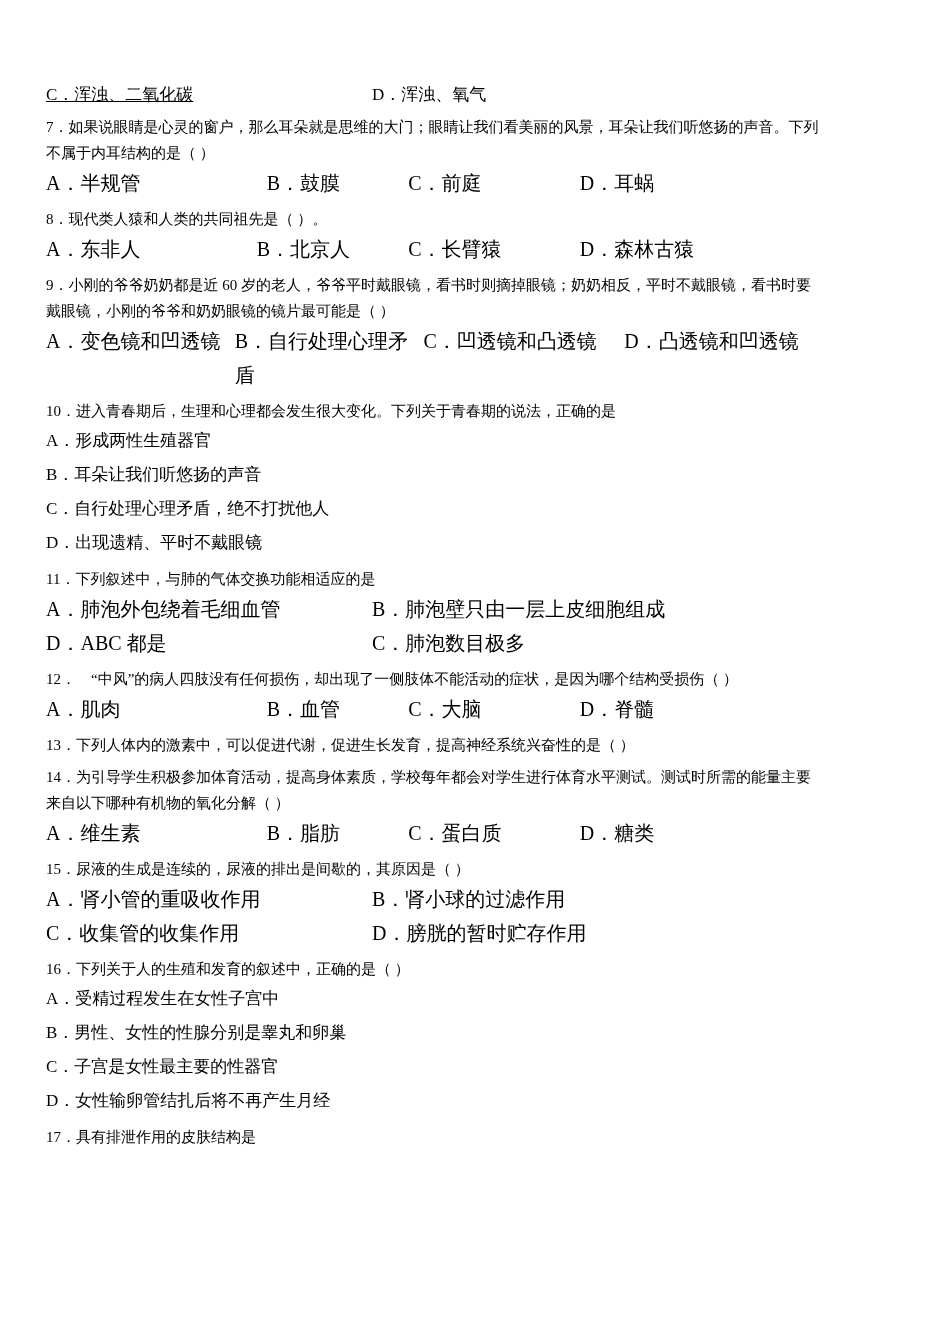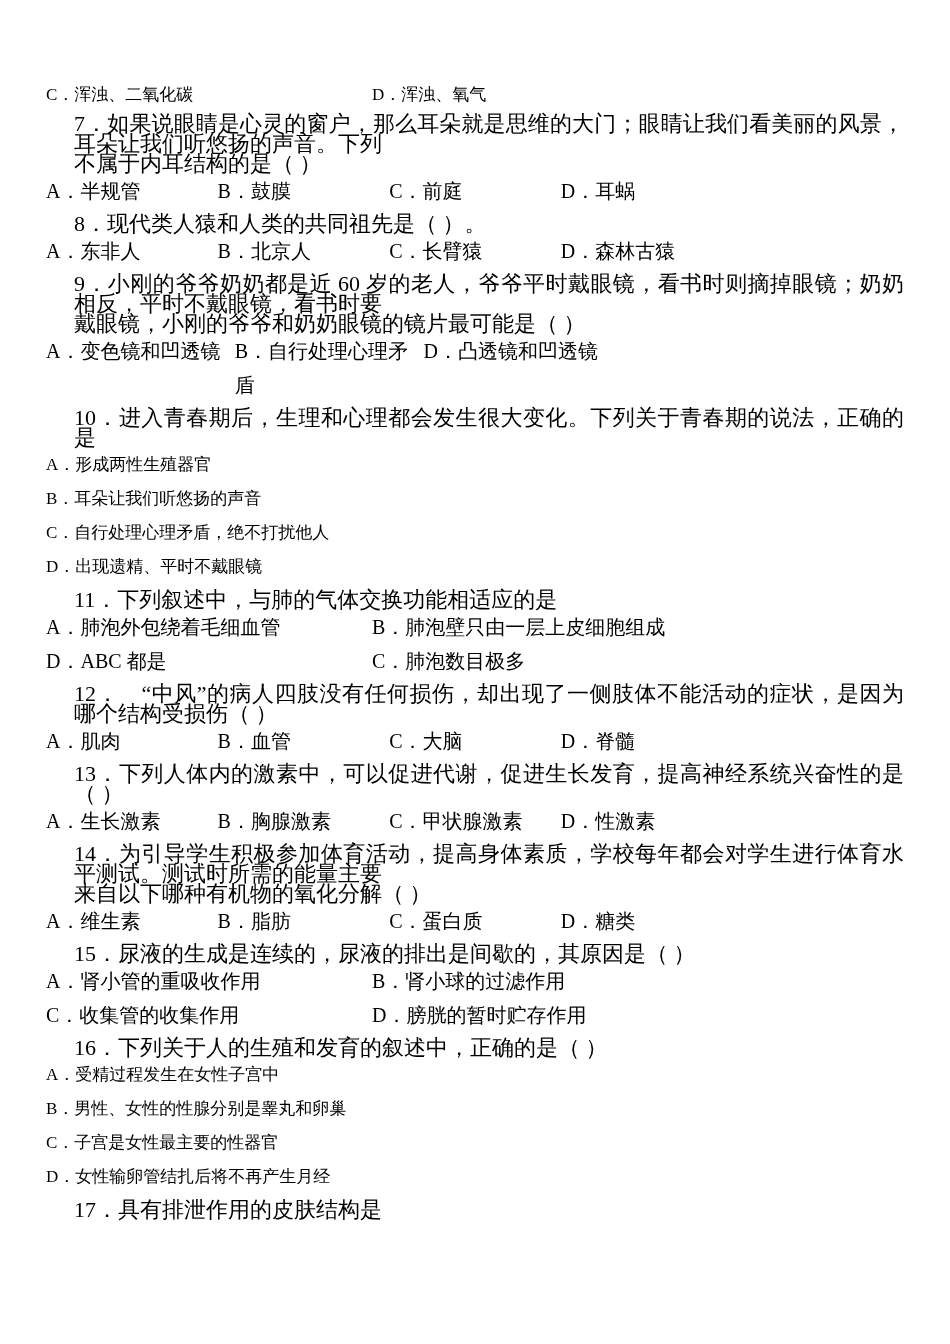--- a/index.html
+++ b/index.html
@@ -17,54 +17,53 @@
     width: 950px;
     min-height: 1344px;
     box-sizing: border-box;
     padding: 78px 46px 40px 46px;
     position: relative;
   }
   .q-block {
     margin: 0 0 6px 0;
   }
   .stem {
-    font-size: 22px;
-    line-height: 20px;
+    font-size: 15px;
+    line-height: 26px;
     text-align: justify;
     text-justify: inter-ideograph;
-    margin-left: 28px;
   }
   .opts-row {
     display: flex;
     font-size: 20px;
     line-height: 34px;
   }
   
   .opts-2 > div:first-child { width: 38%; }
   .opts-2 > div:last-child { width: 62%; }
   
   .opts-4tight > div:nth-child(1) { width: 22%; }
   .opts-4tight > div:nth-child(2) { width: 22%; }
   .opts-4tight > div:nth-child(3) { width: 22%; }
   .opts-4tight > div:nth-child(4) { width: 26%; margin-left: 12px; }
   .opt-stack > div {
     font-size: 17px;
     line-height: 34px;
   }
   .opts-narrow > div:nth-child(1) { width: 20%; }
-  .opts-narrow > div:nth-child(2) { width: 20%; }
-  .opts-narrow > div:nth-child(3) { width: 20%; }
+  .opts-narrow > div:nth-child(2) { width: 20%; text-align: center; }
+  .opts-narrow > div:nth-child(3) { width: 20%; margin-left: 19px; }
   .opts-narrow > div:nth-child(4) { width: 20%; }
   .top-row {
     display: flex;
     font-size: 17px;
     line-height: 34px;
     margin-bottom: 2px;
   }
-  .top-row > div:first-child { width: 38%; }
+  .top-row > div:first-child { width: 38%; text-decoration: underline; }
   .top-row > div:last-child { width: 62%; }
 </style>
 </head>
 <body>
 
 <div class="page">
 
   <div class="top-row">
     <div>C．浑浊、二氧化碳</div>
     <div>D．浑浊、氧气</div>
@@ -90,20 +89,21 @@
       <div>D．森林古猿</div>
     </div>
   </div>
 
   <div class="q-block">
     <div class="stem">9．小刚的爷爷奶奶都是近 60 岁的老人，爷爷平时戴眼镜，看书时则摘掉眼镜；奶奶相反，平时不戴眼镜，看书时要</div>
     <div class="stem">戴眼镜，小刚的爷爷和奶奶眼镜的镜片最可能是（  ）</div>
     <div class="opts-row opts-4tight">
       <div>A．变色镜和凹透镜</div>
       <div>B．自行处理心理矛盾</div>
+      <div>C．凹透镜和凸透镜</div>
       <div>D．凸透镜和凹透镜</div>
     </div>
   </div>
 
   <div class="q-block">
     <div class="stem">10．进入青春期后，生理和心理都会发生很大变化。下列关于青春期的说法，正确的是</div>
     <div class="opt-stack">
       <div>A．形成两性生殖器官</div>
       <div>B．耳朵让我们听悠扬的声音</div>
       <div>C．自行处理心理矛盾，绝不打扰他人</div>
@@ -128,26 +128,20 @@
     <div class="opts-row opts-narrow">
       <div>A．肌肉</div>
       <div>B．血管</div>
       <div>C．大脑</div>
       <div>D．脊髓</div>
     </div>
   </div>
 
   <div class="q-block">
     <div class="stem">13．下列人体内的激素中，可以促进代谢，促进生长发育，提高神经系统兴奋性的是（   ）</div>
-    <div class="opts-row opts-narrow">
-      <div>A．生长激素</div>
-      <div>B．胸腺激素</div>
-      <div>C．甲状腺激素</div>
-      <div>D．性激素</div>
-    </div>
   </div>
 
   <div class="q-block">
     <div class="stem">14．为引导学生积极参加体育活动，提高身体素质，学校每年都会对学生进行体育水平测试。测试时所需的能量主要</div>
     <div class="stem">来自以下哪种有机物的氧化分解（      ）</div>
     <div class="opts-row opts-narrow">
       <div>A．维生素</div>
       <div>B．脂肪</div>
       <div>C．蛋白质</div>
       <div>D．糖类</div>

